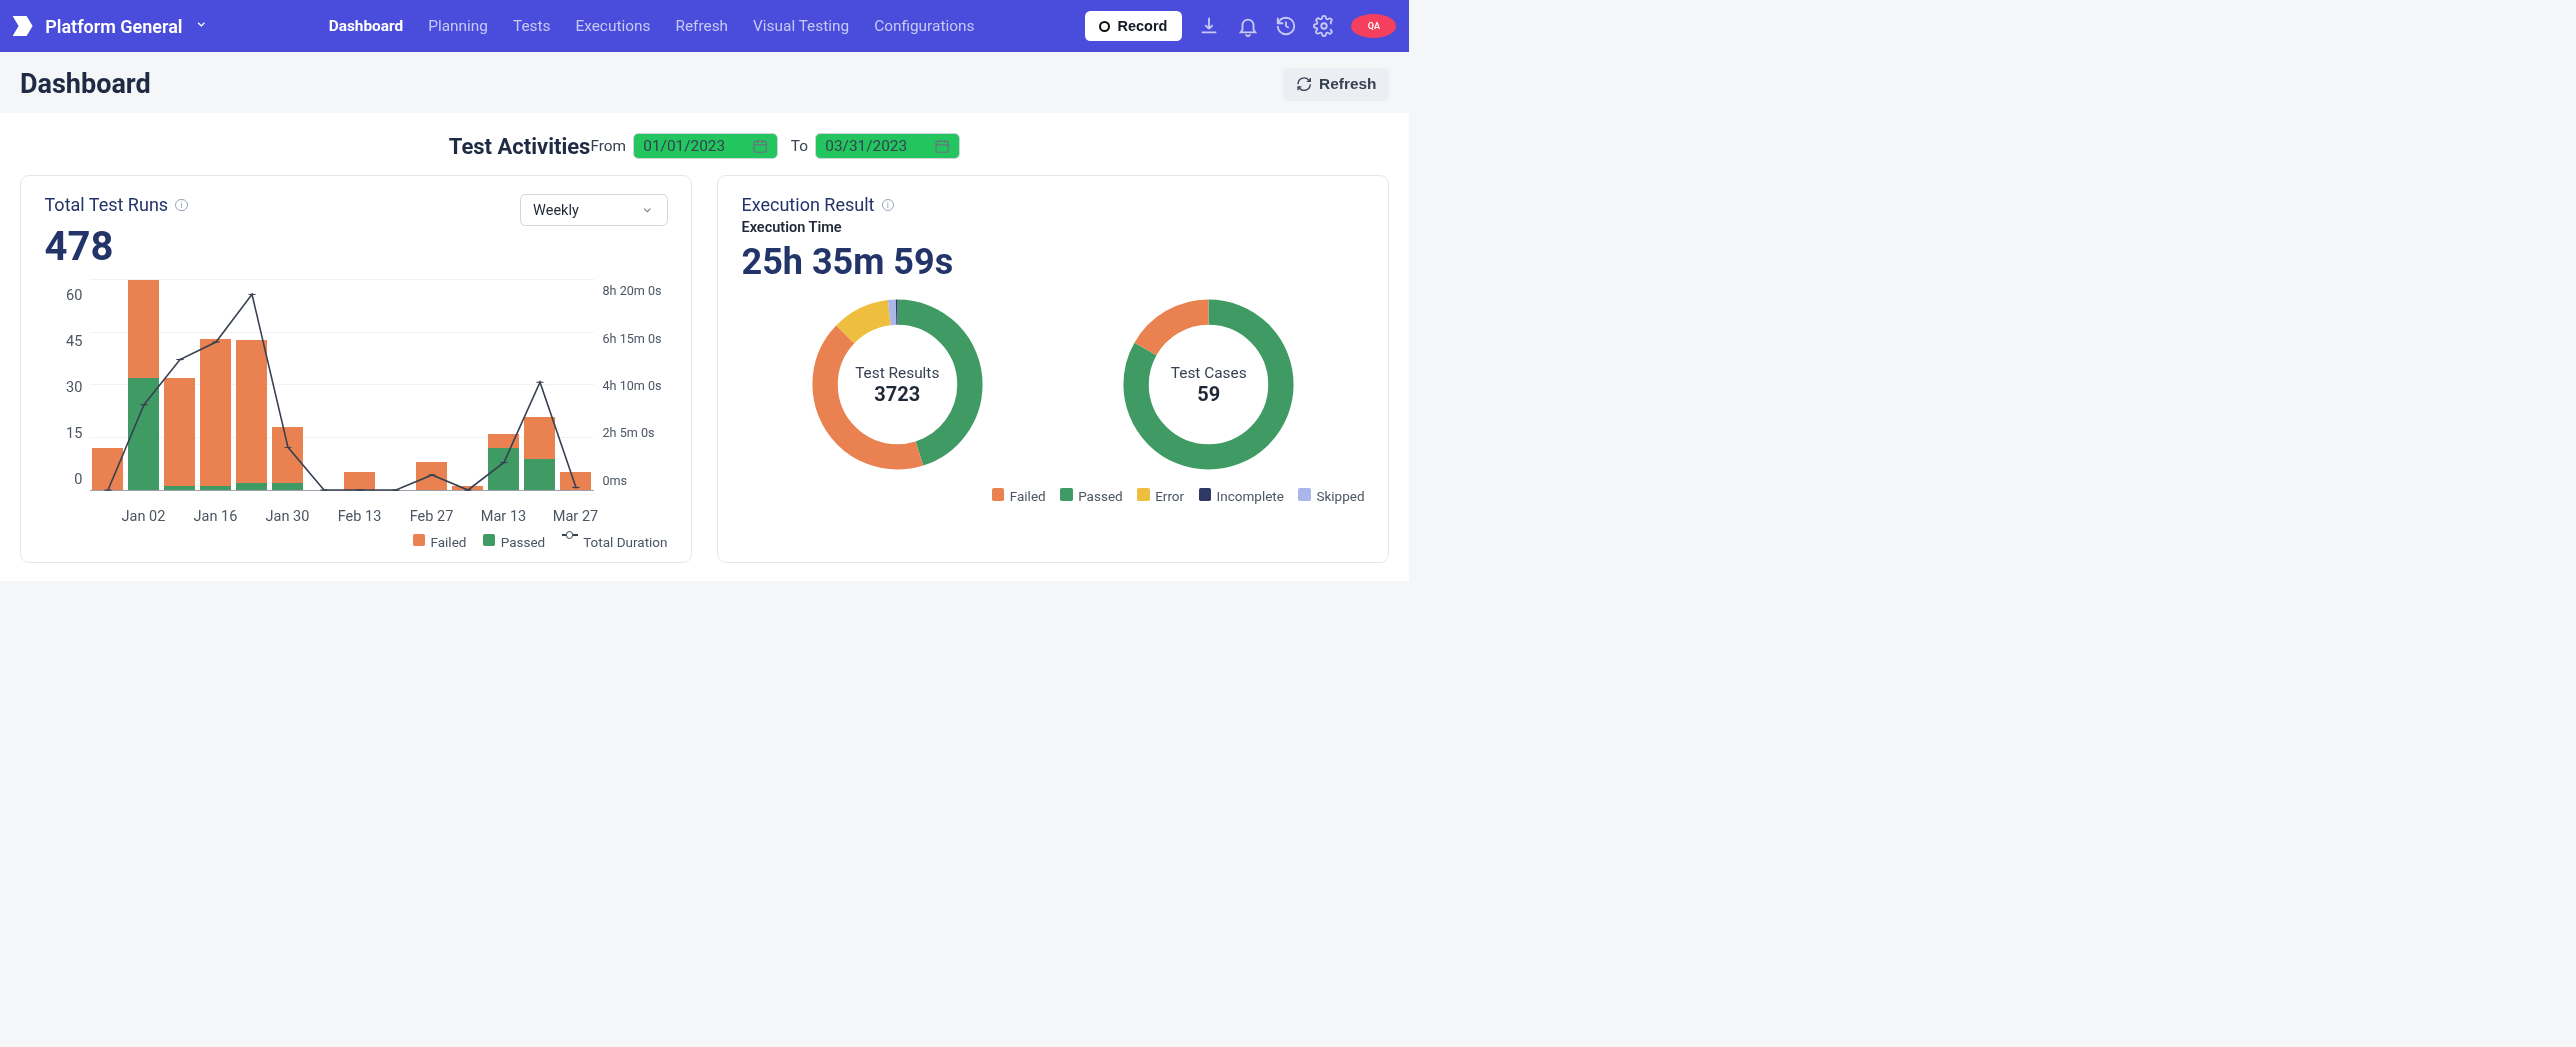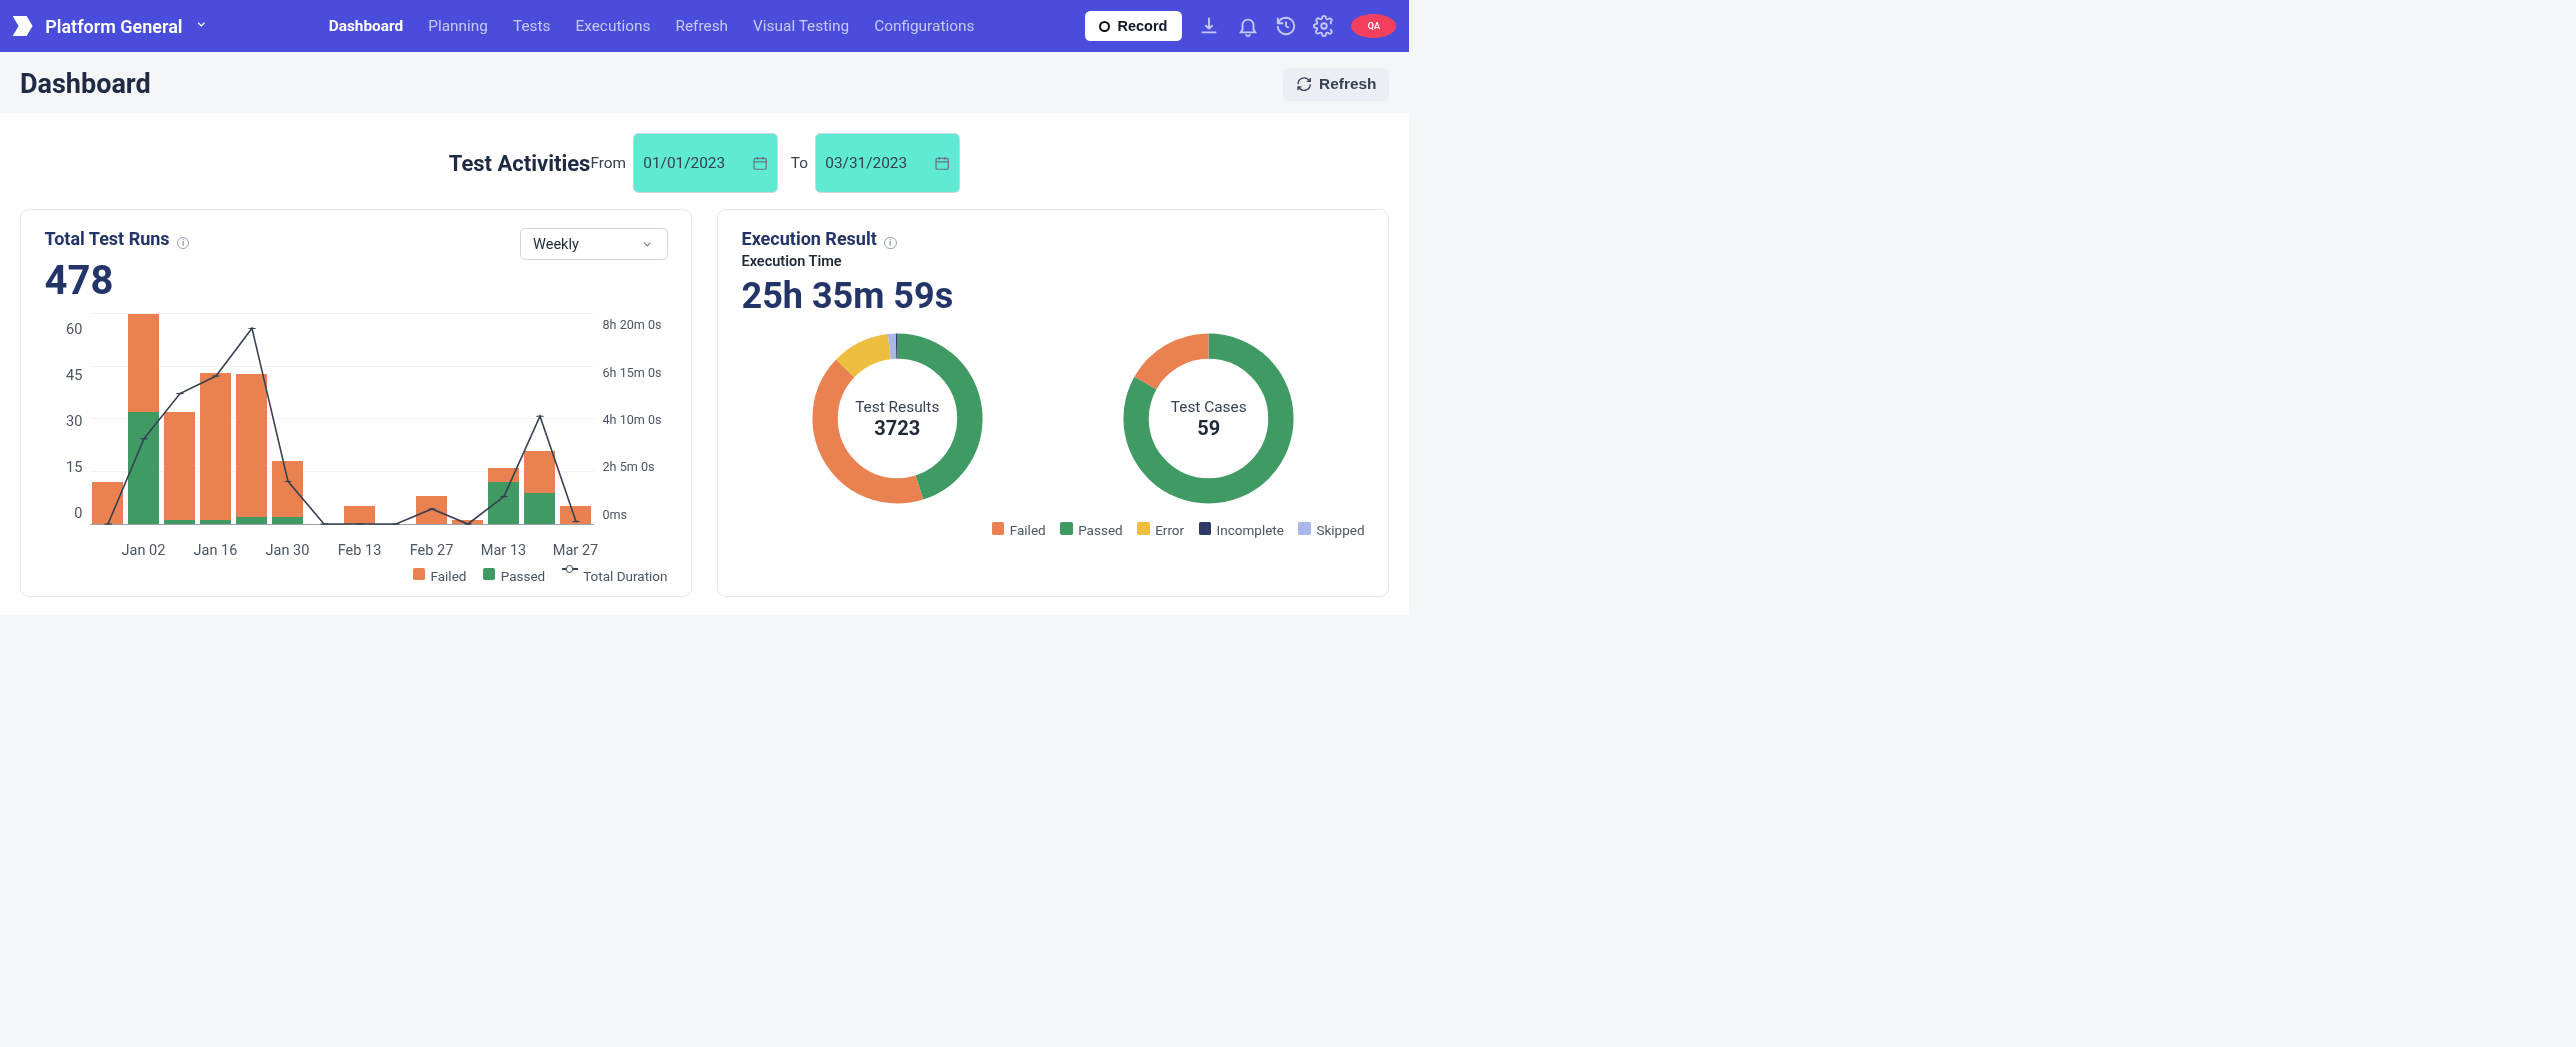--- a/index.html
+++ b/index.html
@@ -49,31 +49,31 @@
     background:#edeef3; border:none; padding:7.2px 12.6px; font-size:15.4px; font-weight:600;
     color:#374151; border-radius:5.4px; display:flex; align-items:center; gap:7.2px; cursor:pointer;
   }
   .refresh-btn svg { stroke:#374151; fill:none; stroke-width:2; width:16.3px; height:16.3px; }
 
   .content { padding: 5.4px 20px 18px; background:#fff; }
   .section-header { display:flex; justify-content:center; align-items:center; margin: 14.5px 0 16.3px; }
   .section-title { font-size:22px; font-weight:700; color:#1f2a44; }
   .date-range { display:flex; align-items:center; gap:12.6px; font-size:15.4px; color:#374151; }
   .date-field { display:flex; align-items:center; gap:7.2px; }
-  .date-input { border:0.9px solid #d1d5db; border-radius:5.4px; padding:20px 9px; width:145px; display:flex; justify-content:space-between; align-items:center; cursor:pointer; background:#5eead4; }
+  .date-input { border:0.9px solid #d1d5db; border-radius:5.4px; padding:3px 9px; width:145px; display:flex; justify-content:space-between; align-items:center; cursor:pointer; background:#22c55e; }
   .date-input svg { stroke:#6b7280; fill:none; stroke-width:1.8; width:16.3px; height:16.3px; }
 
   .panels { display:flex; gap:25px; }
   .panel { border:0.9px solid #e5e7eb; border-radius:9px; padding:18px 23.5px 12.6px; flex:1; background:#fff; }
   .panel.left { flex: 1 1 50%; }
   .panel.right { flex: 1 1 50%; }
 
   .panel-head { display:flex; justify-content:space-between; align-items:flex-start; }
   .phead-left { display:flex; flex-direction:column; gap:7.2px; }
-  .panel-title { font-size:18px; font-weight:700; color:#233469; display:flex; align-items:flex-end; gap:7.2px; }
+  .panel-title { font-size:18px; font-weight:400; color:#233469; display:flex; align-items:center; gap:7.2px; }
   .info-icon { width:12.6px; height:12.6px; border:1.4px solid #9aa3b8; border-radius:50%; font-size:9px; color:#9aa3b8; display:flex; align-items:center; justify-content:center; }
   .big-number { font-size:40px; font-weight:700; color:#233469; }
   .period-select { border:0.9px solid #d1d5db; border-radius:5.4px; padding:6.3px 12.6px; width:148px; display:flex; justify-content:space-between; align-items:center; cursor:pointer; font-size:14.5px; background:#fff; }
   .period-select svg { stroke:#6b7280; fill:none; stroke-width:2; width:12.6px; height:12.6px; }
 
   
   .barchart-wrap { position:relative; margin-top:11px; }
   .barchart { display:flex; height:224px; }
   .yaxis-left { display:flex; flex-direction:column; justify-content:space-between; align-items:flex-end; padding:6.3px 7.2px 16.3px 0; font-size:14.5px; color:#4b5563; width:45px; }
   .yaxis-right { display:flex; flex-direction:column; justify-content:space-between; align-items:flex-start; padding:3.6px 0 16.3px 9px; font-size:12.6px; color:#4b5563; width:74px; line-height:1.15;gap:12px; }

